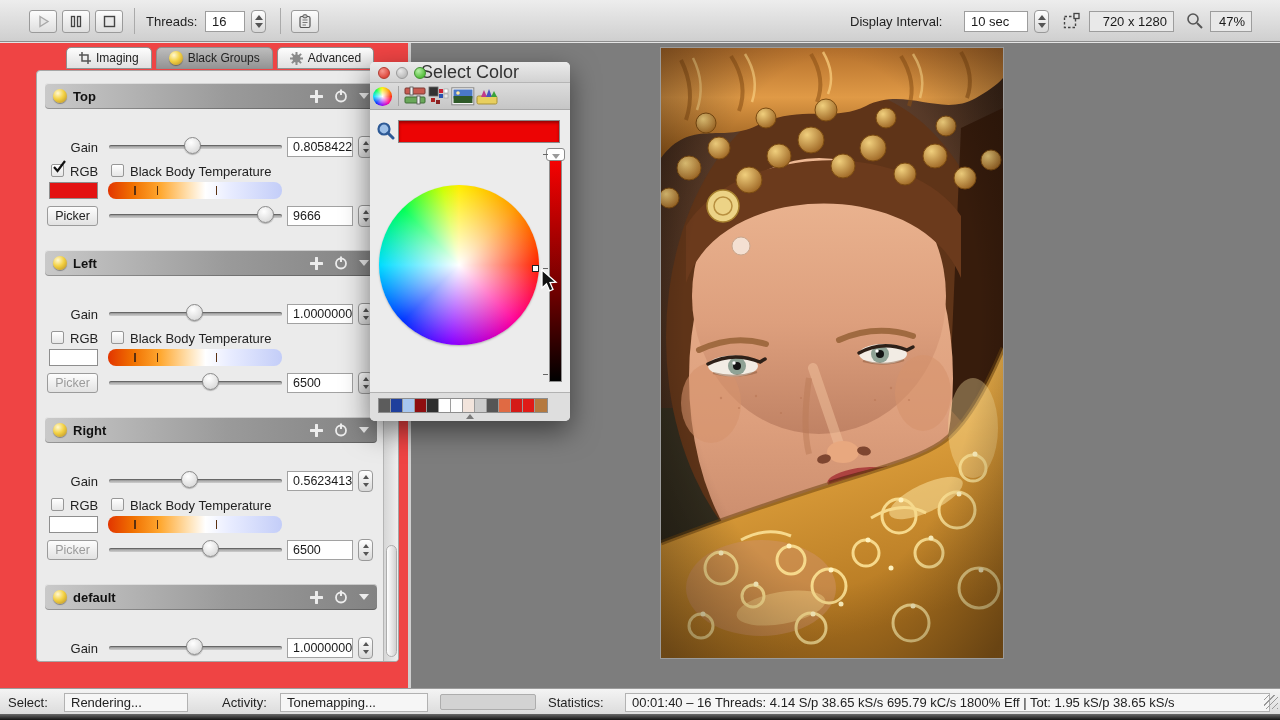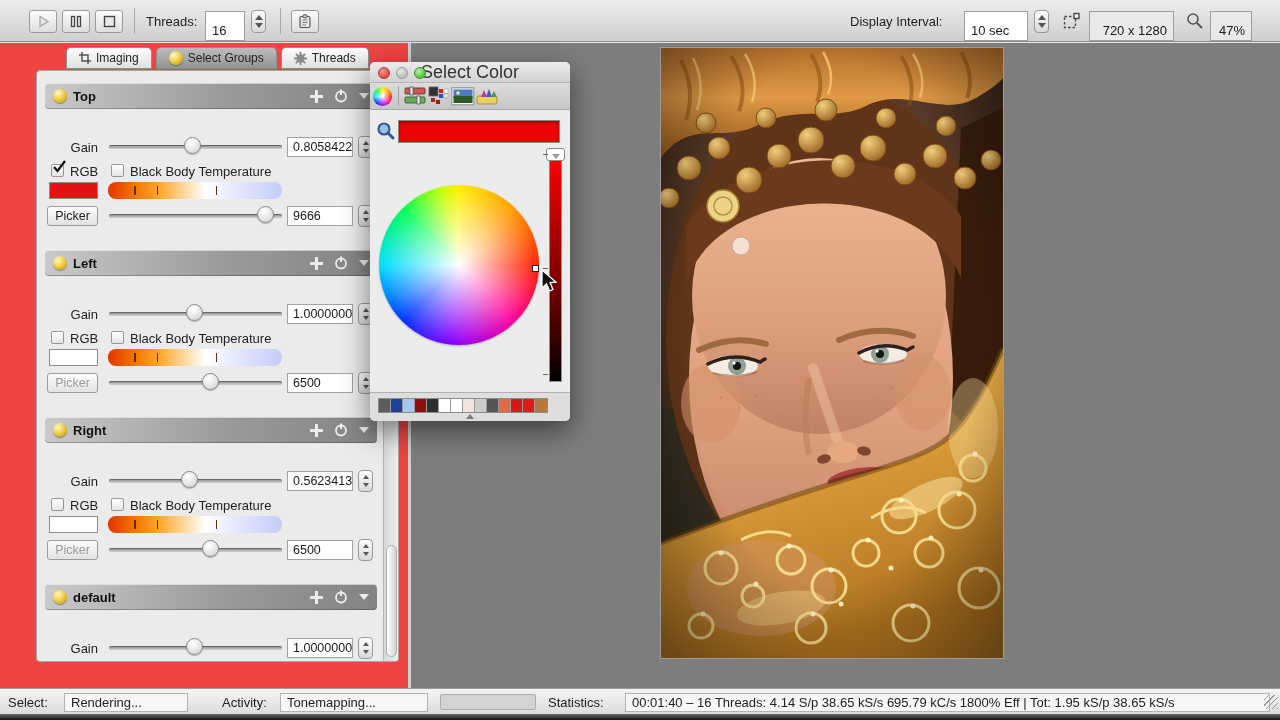--- a/index.html
+++ b/index.html
@@ -6,22 +6,22 @@
   html,body { width:1280px; height:720px; overflow:hidden; }
   body { font-family:"Liberation Sans",sans-serif; font-size:12px; color:#1a1a1a; background:#e4e4e4; position:relative; }
 
   
   .toolbar { position:absolute; left:0; top:0; width:1280px; height:42px;
     background:linear-gradient(#ededed,#cfcfcf); border-bottom:1px solid #8d8d8d; z-index:5; }
   .tb-btn { position:absolute; top:10px; width:28px; height:23px; border:1px solid #9a9a9a; border-radius:3px;
     background:linear-gradient(#fdfdfd,#dedede); display:flex; align-items:center; justify-content:center; }
   .tb-sep { position:absolute; top:8px; width:1px; height:26px; background:#aaa; }
   .tb-label { position:absolute; top:14px; font-size:13px; color:#222; }
-  .tb-field { position:absolute; top:11px; height:30px; background:#fff; border:1px solid #9d9d9d;
-    font-size:13px; line-height:19px; padding:9px 6px; }
+  .tb-field { position:absolute; top:11px; height:21px; background:#fff; border:1px solid #9d9d9d;
+    font-size:13px; line-height:19px; padding:0 6px; }
   .tb-field.recessed { background:#e9e9e9; text-align:right; }
   .stepper { position:absolute; top:10px; width:15px; height:23px; border:1px solid #999; border-radius:4px;
     background:linear-gradient(#fff,#d8d8d8); }
   .stepper .up, .stepper .dn { position:absolute; left:50%; transform:translateX(-50%);
     width:0; height:0; border-left:4px solid transparent; border-right:4px solid transparent; }
   .stepper .up { top:4px; border-bottom:5px solid #555; }
   .stepper .dn { bottom:4px; border-top:5px solid #555; }
 
   
   .left-zone { position:absolute; left:0; top:43px; width:408px; height:645px; background:#ef4444; }
@@ -203,34 +203,34 @@
 <div class="left-zone">
   <div class="tabbar">
     <div class="tab">
       <svg width="12" height="12">
         <path d="M3,0 V9 H12 M0,3 H9 V12" fill="none" stroke="#555" stroke-width="1.5"></path>
         </svg>
       <span>Imaging</span>
     </div>
     <div class="tab active">
       <span class="bulb" style="position:static"></span>
-      <span>Select Groups</span>
+      <span>Black Groups</span>
     </div>
     <div class="tab">
       <svg width="13" height="13">
         <circle cx="6.5" cy="6.5" r="4" fill="#8a8a8a"></circle>
         <circle cx="6.5" cy="6.5" r="1.6" fill="#e0e0e0"></circle>
         <g stroke="#8a8a8a" stroke-width="2">
             <line x1="6.5" y1="0" x2="6.5" y2="13"></line>
             <line x1="0" y1="6.5" x2="13" y2="6.5"></line>
             <line x1="1.9" y1="1.9" x2="11.1" y2="11.1"></line>
             <line x1="11.1" y1="1.9" x2="1.9" y2="11.1"></line>
           </g>
         </svg>
-      <span>Threads</span>
+      <span>Advanced</span>
     </div>
   </div>
 
   <div class="panel">
 
     <div class="group" style="top:12px">
       <div class="g-hdr">
         <span class="bulb"></span>
         <span class="g-name">Top</span>
         <span class="hdr-icons">

